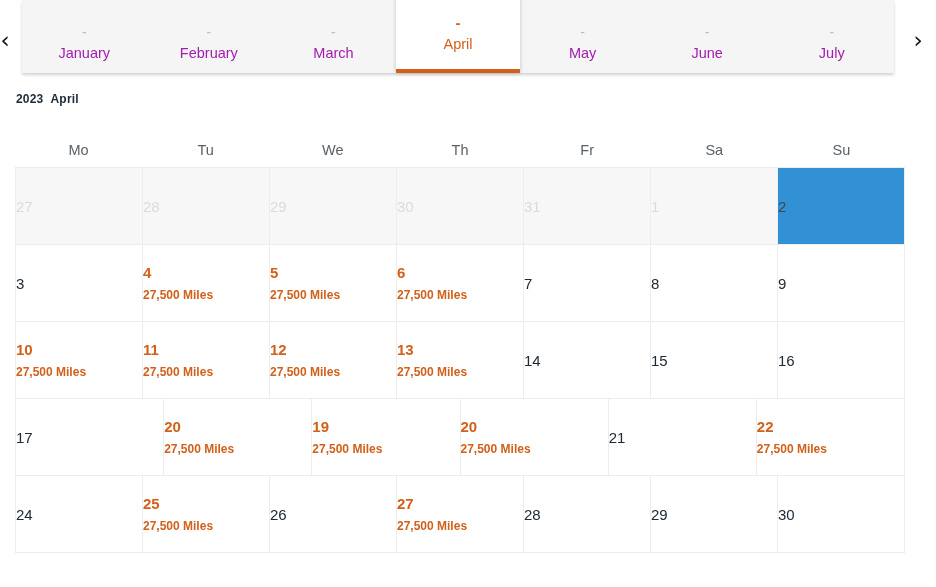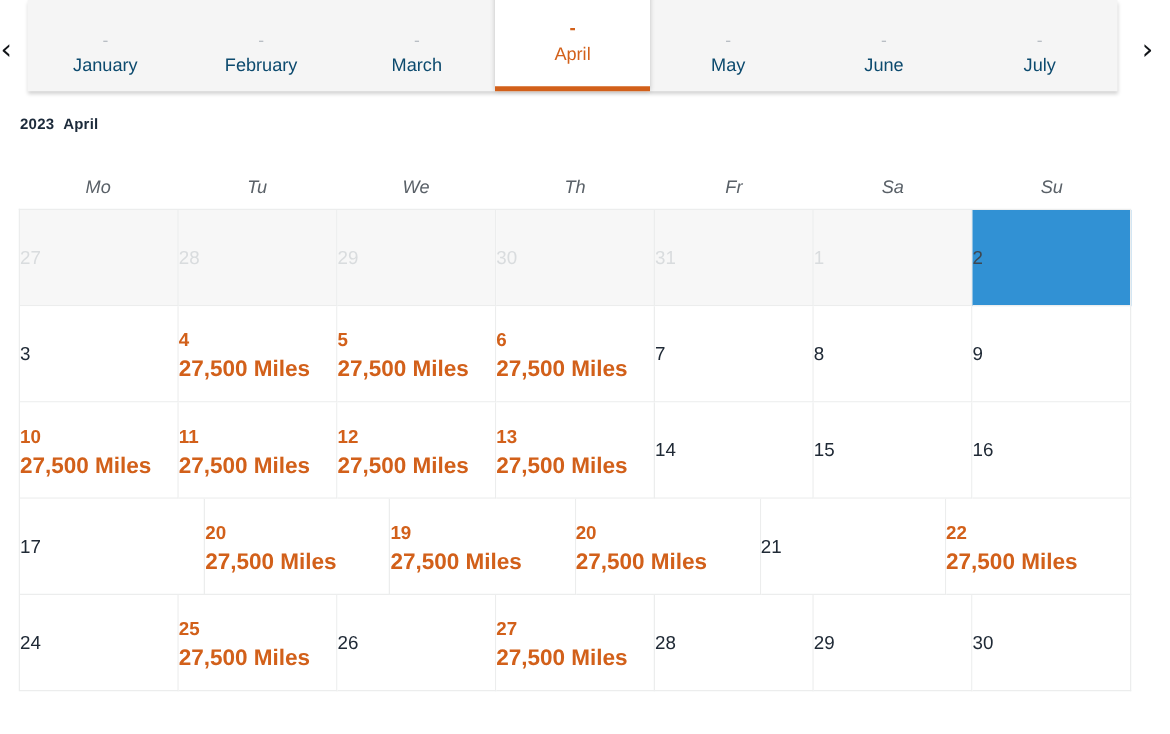--- a/index.html
+++ b/index.html
@@ -67,21 +67,21 @@
   .tab .tab-dash {
     font-size: 14px;
     line-height: 14px;
     color: #b9bec4;
     margin-bottom: 6px;
     font-weight: 400;
   }
   .tab .tab-label {
     font-size: 14.5px;
     line-height: 16px;
-    color: #0c4a6e;
+    color: #a21caf;
   }
   .tab.active {
     background: #ffffff;
     margin-top: -5px;
     padding-bottom: 17px;
     height: 78px;
     box-shadow: 0 0 4px rgba(0,0,0,0.22);
     z-index: 4;
     border-bottom: 4px solid #d2601a;
   }
@@ -109,21 +109,20 @@
   
   .calendar {
     position: absolute;
     left: 15px;
     top: 140px;
     width: 890px;
   }
   .weekday-row {
     display: flex;
     height: 27px;
-    font-style: italic;
   }
   .weekday {
     flex: 1 1 0;
     text-align: center;
     font-size: 14.5px;
     color: #5a6168;
     line-height: 20px;
   }
   .grid {
     border-top: 1px solid #eceded;
@@ -145,21 +144,21 @@
     cursor: pointer;
     position: relative;
   }
   .day-num {
     font-size: 15px;
     line-height: 19px;
     color: #202a36;
     font-weight: 400;
   }
   .day-note {
-    font-size: 18px;
+    font-size: 12px;
     line-height: 16px;
     margin-top: 5px;
     color: #d2601a;
     font-weight: 700;
   }
   
   .day-cell.muted {
     background: #f7f7f7;
     cursor: default;
   }

